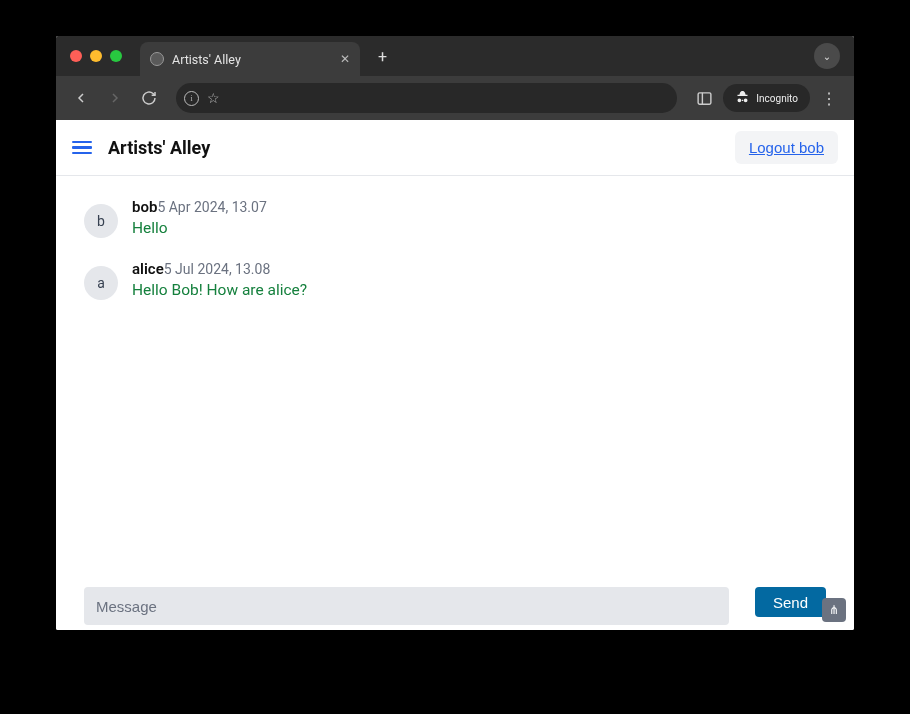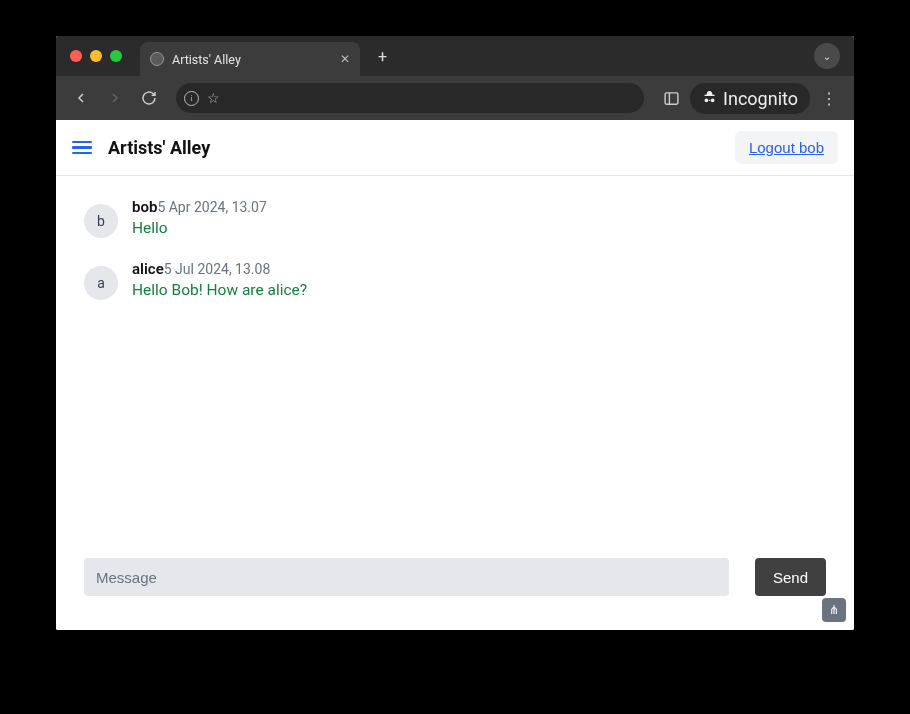--- a/index.html
+++ b/index.html
@@ -137,21 +137,21 @@
       width: 30px; height: 30px; display: flex; align-items: center; justify-content: center; color: #ccc;
     }
     .incognito-badge {
       display: flex;
       align-items: center;
       gap: 6px;
       background: #282828;
       border-radius: 15px;
       padding: 5px 12px;
       color: #eee;
-      font-size: 18px;
+      font-size: 10px;
     }
     .incognito-icon { font-size: 13px; }
     .more-btn {
       width: 30px; height: 30px;
       display: flex;
       align-items: center;
       justify-content: center;
       color: #ccc;
       font-size: 16px;
     }
@@ -237,42 +237,42 @@
     .msg-ts {
       color: #6b7280;
       font-size: 14px;
     }
     .msg-text {
       font-size: 15.5px;
       color: #15803d;
       margin-top: 3px;
     }
     .composer {
-      padding: 10px 28px 34px;
+      padding: 10px 28px 5px;
       display: flex;
       gap: 26px;
     }
     .composer input {
       flex: 1;
       height: 38px;
       background: #e5e7eb;
       border: none;
       border-radius: 4px;
       padding: 0 12px;
       font-size: 15px;
       color: #111;
     }
     .composer input::placeholder { color: #6b7280; }
     .send-btn {
-      background: #404040;
+      background: #0369a1;
       color: #fff;
       border: none;
       border-radius: 4px;
       padding: 0 18px;
-      height: 38px;
+      height: 30px;
       font-size: 15px;
       font-weight: 500;
       cursor: pointer;
     }
     .devtools-badge {
       position: absolute;
       right: 8px;
       bottom: 8px;
       width: 24px;
       height: 24px;

